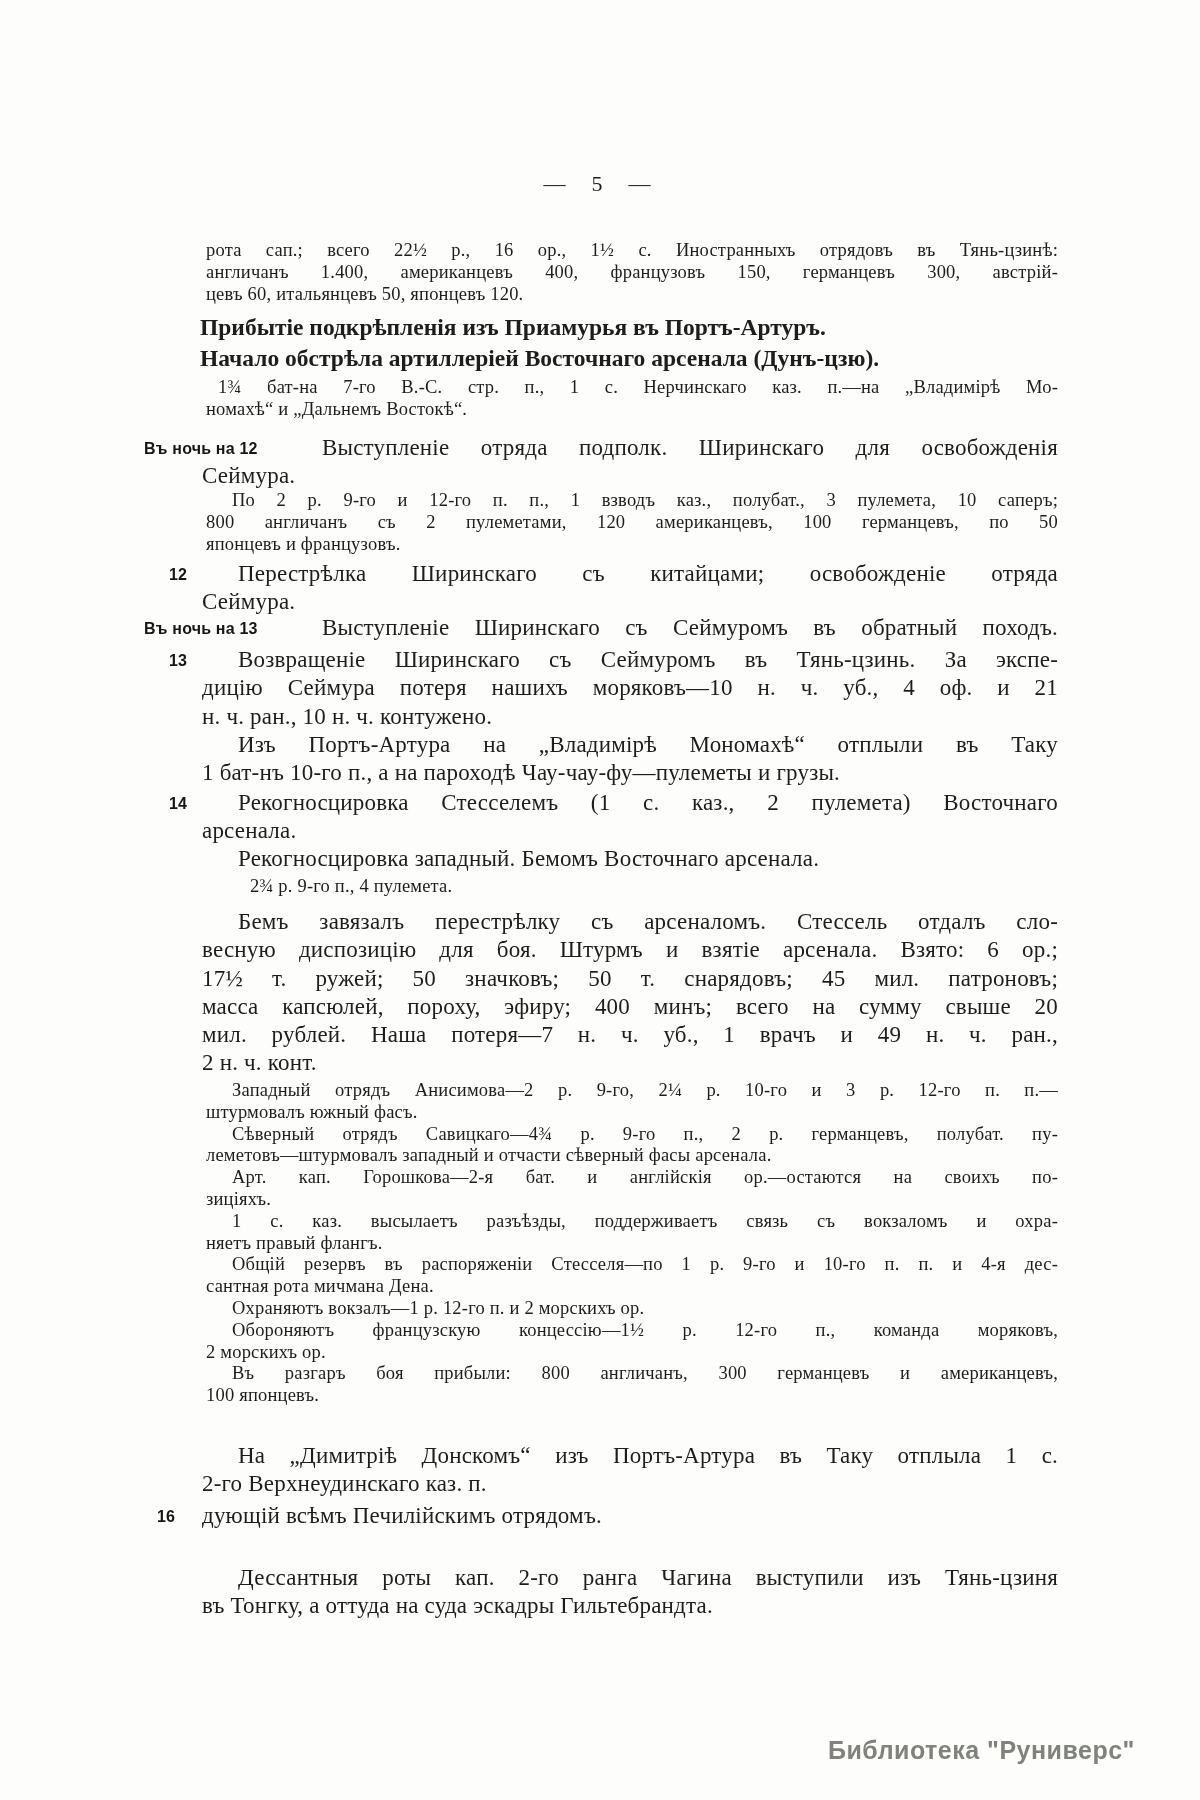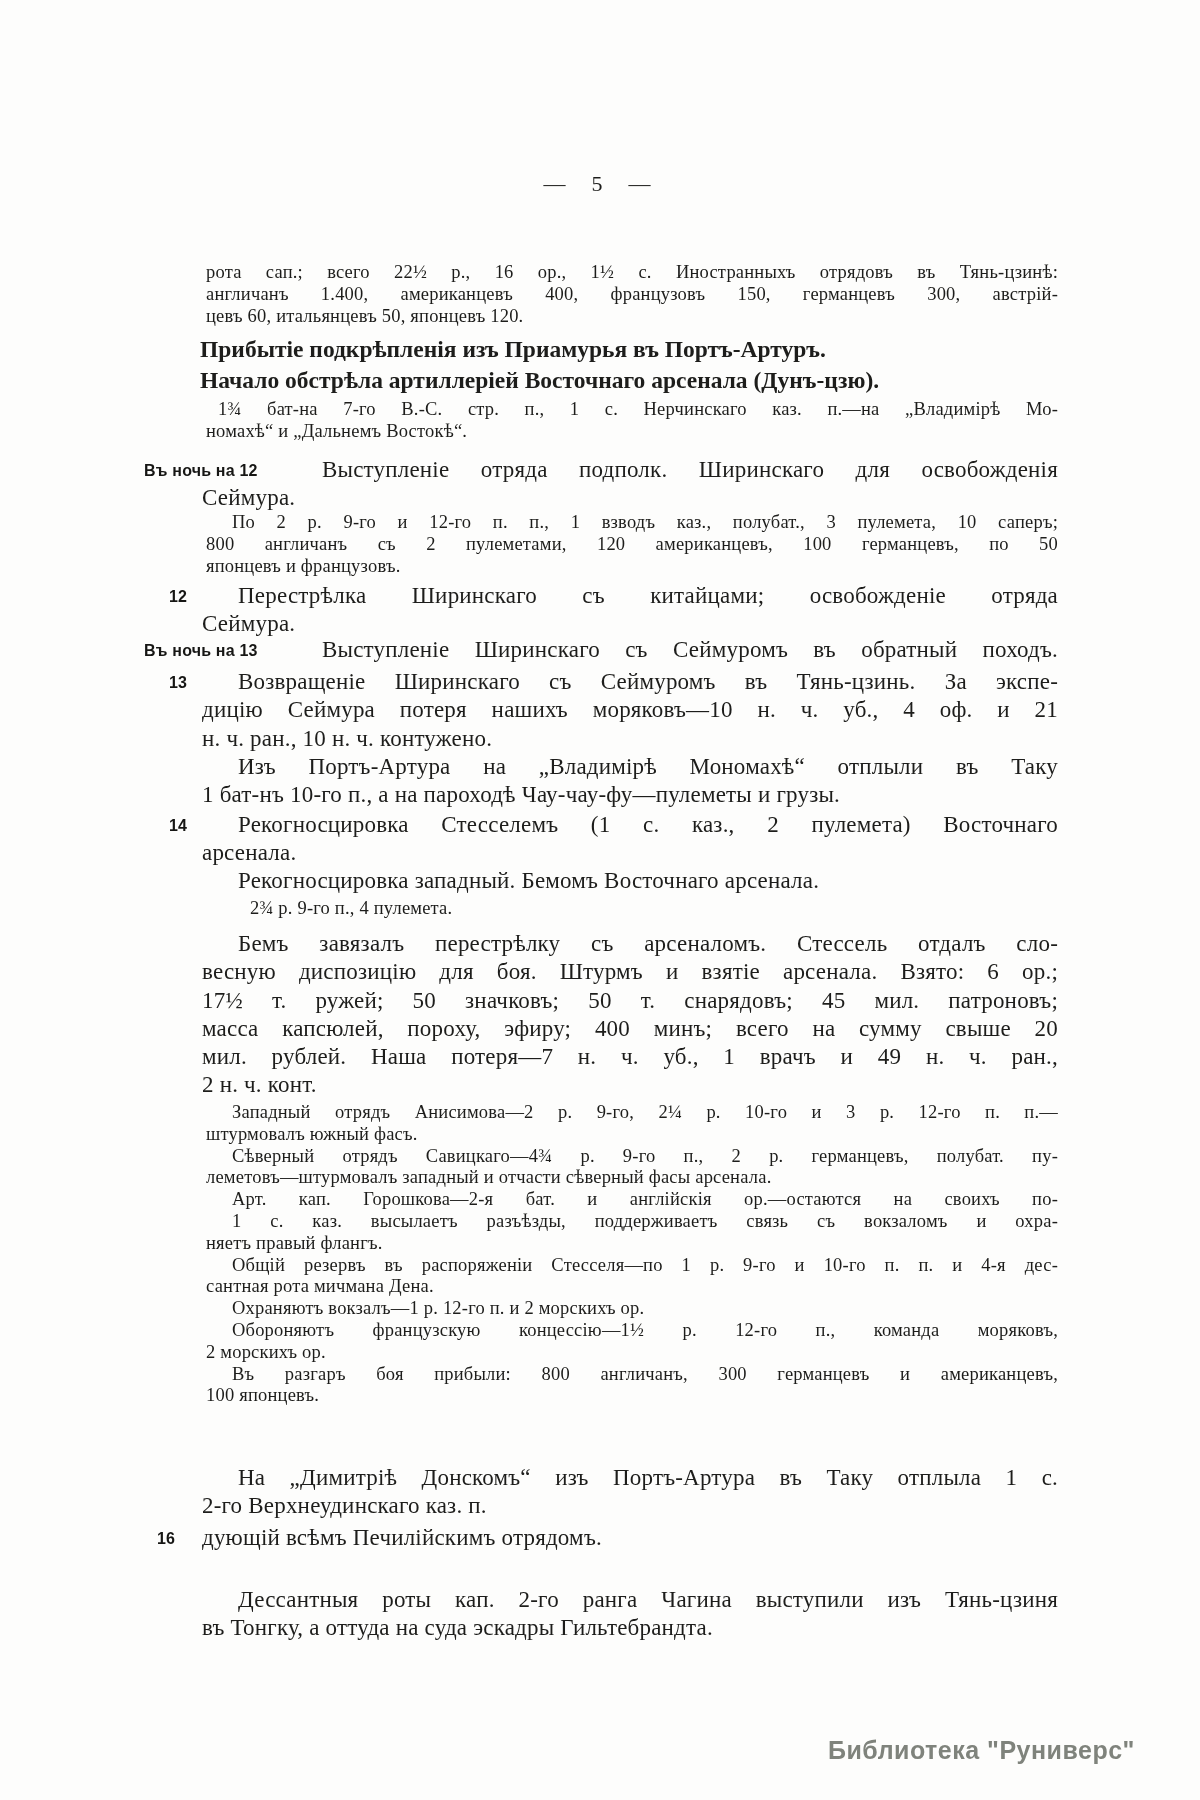--- a/index.html
+++ b/index.html
@@ -5,21 +5,21 @@
   html,body{margin:0;padding:0;}
   body{
     width:1200px;height:1800px;
     background:#fdfdfc;
     font-family:"Liberation Serif","DejaVu Serif",serif;
     color:#1d1d1b;
     position:relative;
     overflow:hidden;
   }
   .page{position:absolute;left:0;top:0;width:1200px;height:1800px;}
-  .blk{position:absolute;margin-top:22px;}
+  .blk{position:absolute;}
   .body{left:202px;width:856px;font-size:23px;line-height:28.3px;letter-spacing:0.2px;}
   .note{left:206px;width:852px;font-size:18.5px;line-height:21.8px;letter-spacing:0.2px;}
   .heading{left:200px;width:856px;font-size:23.5px;line-height:31px;font-weight:bold;}
   .ln{text-align:justify;text-align-last:justify;-moz-text-align-last:justify;}
   .ln.end{text-align-last:left;-moz-text-align-last:left;}
   .hl{text-align:left;}
   .i12{text-indent:12px;}
   .i26{text-indent:26px;}
   .i36{text-indent:36px;}
   .i44{text-indent:44px;}
@@ -128,20 +128,21 @@
     <div class="ln">мил. рублей. Наша потеря—7 н. ч. уб., 1 врачъ и 49 н. ч. ран.,</div>
     <div class="ln end">2 н. ч. конт.</div>
   </div>
 
   <div class="blk note" style="top:1080px">
     <div class="ln i26">Западный отрядъ Анисимова—2 р. 9-го, 2¼ р. 10-го и 3 р. 12-го п. п.—</div>
     <div class="ln end">штурмовалъ южный фасъ.</div>
     <div class="ln i26">Сѣверный отрядъ Савицкаго—4¾ р. 9-го п., 2 р. германцевъ, полубат. пу-</div>
     <div class="ln end">леметовъ—штурмовалъ западный и отчасти сѣверный фасы арсенала.</div>
     <div class="ln i26">Арт. кап. Горошкова—2-я бат. и англійскія ор.—остаются на своихъ по-</div>
+    <div class="ln end">зиціяхъ.</div>
     <div class="ln i26">1 с. каз. высылаетъ разъѣзды, поддерживаетъ связь съ вокзаломъ и охра-</div>
     <div class="ln end">няетъ правый флангъ.</div>
     <div class="ln i26">Общій резервъ въ распоряженіи Стесселя—по 1 р. 9-го и 10-го п. п. и 4-я дес-</div>
     <div class="ln end">сантная рота мичмана Дена.</div>
     <div class="ln end i26">Охраняютъ вокзалъ—1 р. 12-го п. и 2 морскихъ ор.</div>
     <div class="ln i26">Обороняютъ французскую концессію—1½ р. 12-го п., команда моряковъ,</div>
     <div class="ln end">2 морскихъ ор.</div>
     <div class="ln i26">Въ разгаръ боя прибыли: 800 англичанъ, 300 германцевъ и американцевъ,</div>
     <div class="ln end">100 японцевъ.</div>
   </div>

